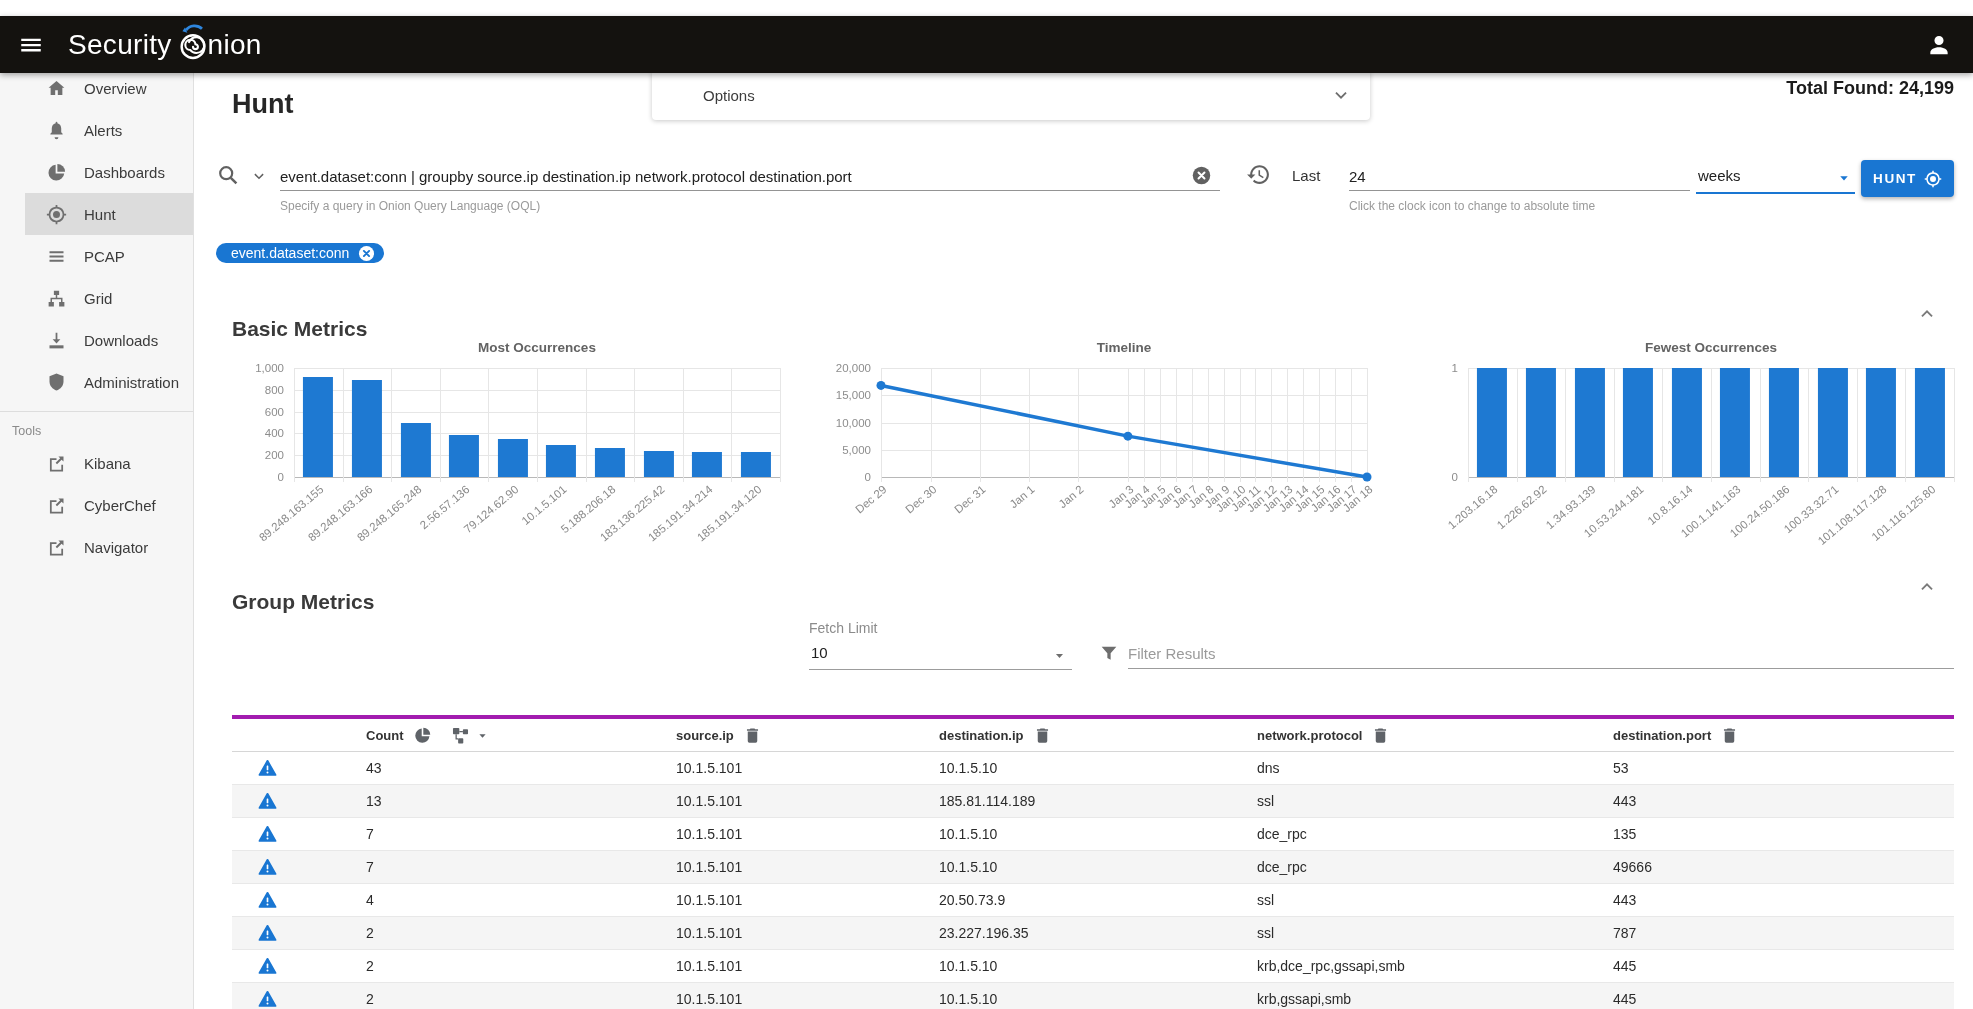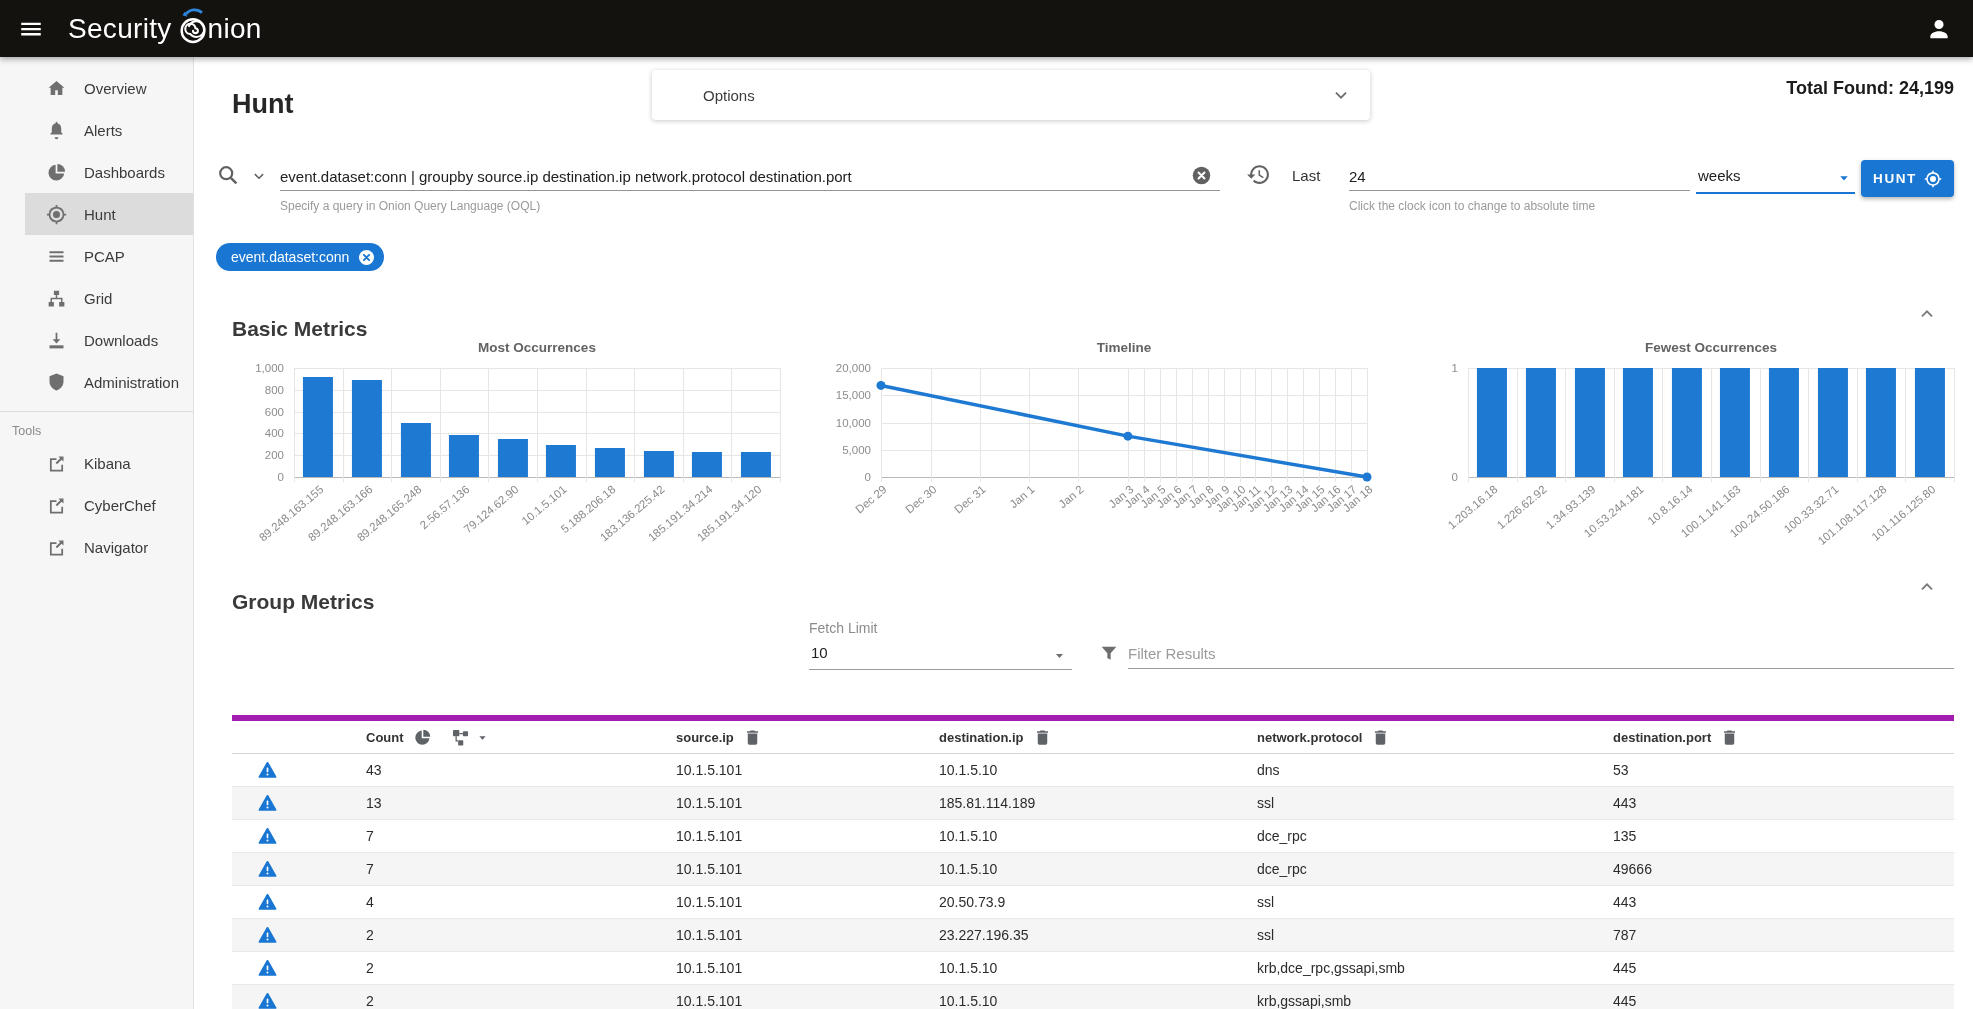--- a/index.html
+++ b/index.html
@@ -1,21 +1,21 @@
 <!DOCTYPE html>
 <html><head>
 <meta charset="utf-8">
 <style>
   html,body{margin:0;padding:0;background:#e9e9e9;}
   .app{position:relative;width:1973px;height:1009px;background:#fff;overflow:hidden;
        font-family:"Liberation Sans",sans-serif;color:#2b2b2b;}
   svg.ic{display:inline-block;vertical-align:middle;}
 
   
-  .appbar{position:absolute;top:0;left:0;right:0;height:57px;background:#14120f;color:#fff;
+  .appbar{position:absolute;top:16px;left:0;right:0;height:57px;background:#14120f;color:#fff;
           display:flex;align-items:center;z-index:30;box-shadow:0 2px 6px rgba(0,0,0,.35);}
   .iconbtn{background:none;border:none;color:#fff;cursor:pointer;padding:0;display:flex;align-items:center;justify-content:center;}
   .menu-btn{width:46px;height:46px;margin-left:8px;}
   .brand{display:flex;align-items:center;margin-left:14px;font-size:28px;letter-spacing:.3px;color:#fff;}
   .brand .onion{margin:0 -2px 0 4px;}
   .account-btn{width:44px;height:44px;margin-left:auto;margin-right:12px;}
 
   
   .sidebar{position:absolute;top:57px;left:0;bottom:0;width:193px;background:#f6f6f6;border-right:1px solid #e0e0e0;z-index:20;}
   .nav-list{padding-top:10px;}
@@ -49,21 +49,21 @@
   .q-units .val{position:absolute;left:2px;top:5px;font-size:15px;color:#212121;}
   .q-units .ic{position:absolute;right:2px;top:7px;width:18px;height:18px;color:#1976d2;}
   .hunt-btn{position:absolute;left:1668px;top:103px;width:93px;height:37px;background:#1976d2;color:#fff;border:none;border-radius:4px;
             font-family:"Liberation Sans",sans-serif;font-size:13.5px;font-weight:bold;letter-spacing:1.6px;cursor:pointer;
             display:flex;align-items:center;justify-content:center;gap:7px;box-shadow:0 2px 4px rgba(0,0,0,.3);}
   .hunt-btn .ic{width:18px;height:18px;color:#fff;}
   .hint{position:absolute;font-size:12px;color:#9a9a9a;top:142px;}
   .hint.h1{left:87px;} .hint.h2{left:1156px;}
 
   
-  .chip{position:absolute;left:23px;top:186px;height:28px;border-radius:15px;background:#1976d2;color:#fff;
+  .chip{position:absolute;left:23px;top:186px;height:20px;border-radius:15px;background:#1976d2;color:#fff;
         display:flex;align-items:center;padding:0 8px 0 15px;font-size:14px;cursor:pointer;}
   .chip .ic{width:19px;height:19px;margin-left:8px;color:#1976d2;}
 
   
   .section-title{position:absolute;left:39px;font-size:21px;color:#3a3a3a;}
   .sec-basic{top:243px;} .sec-group{top:516px;}
   .collapse{position:absolute;left:1722px;width:24px;height:24px;color:#7a7a7a;background:none;border:none;cursor:pointer;padding:0;}
   .collapse .ic{width:22px;height:22px;}
   .col-basic{top:245px;} .col-group{top:518px;}
 
@@ -90,21 +90,21 @@
   .fetch-select .val{position:absolute;left:2px;top:5px;font-size:15px;color:#212121;}
   .fetch-select .ic{position:absolute;right:4px;top:8px;width:17px;height:17px;color:#6e6e6e;}
   .funnel{position:absolute;left:905px;top:586px;width:22px;height:22px;color:#6e6e6e;}
   .filter-input{position:absolute;left:935px;top:582px;width:826px;height:29px;border:none;outline:none;border-bottom:1px solid #9c9c9c;
                 font-family:"Liberation Sans",sans-serif;font-size:15px;color:#212121;background:transparent;padding:0;}
   .filter-input::placeholder{color:#9a9a9a;}
 
   
   .gtable{position:absolute;left:39px;top:658px;width:1722px;}
   .thead,.trow{display:grid;grid-template-columns:100px 310px 263px 318px 356px 375px;align-items:center;}
-  .thead{height:32px;border-top:6px solid #a21caf;border-bottom:1px solid #d6d6d6;}
+  .thead{height:32px;border-top:4px solid #a21caf;border-bottom:1px solid #d6d6d6;}
   .th{display:flex;align-items:center;font-size:13px;font-weight:bold;color:#333;padding-left:34px;}
   .th .ic{width:19px;height:19px;color:#5f6368;margin-left:9px;cursor:pointer;}
   .th .ic.grp{margin-left:19px;}
   .th .ic.sm{width:15px;height:15px;margin-left:5px;}
   .trow{height:32px;border-bottom:1px solid #e8e8e8;font-size:14px;color:#2b2b2b;}
   .trow.alt{background:#f5f5f5;}
   .tc{padding-left:34px;white-space:nowrap;overflow:hidden;}
   .tc.icon-cell{padding-left:25px;}
   .tc .warn{width:21px;height:21px;color:#1976d2;}
 </style>

